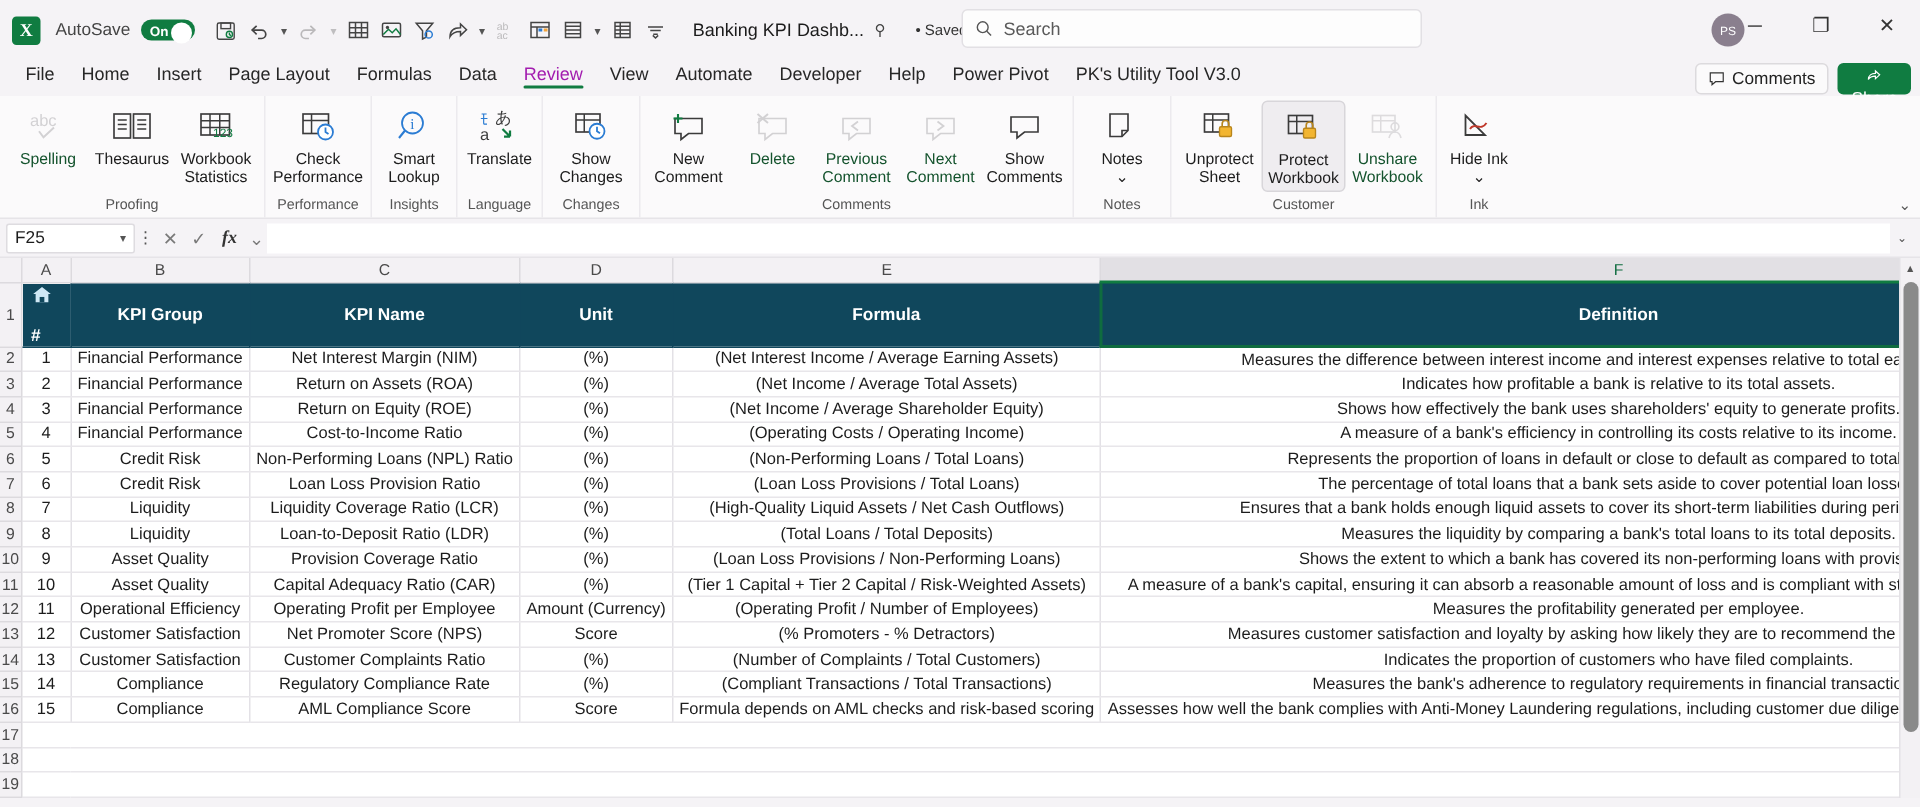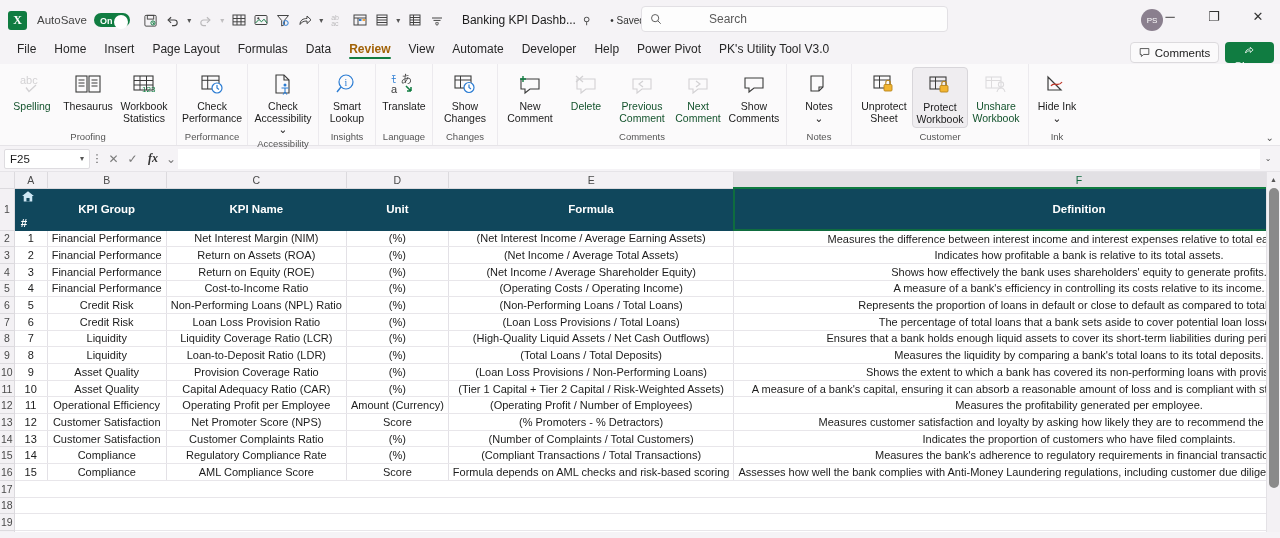--- a/index.html
+++ b/index.html
@@ -59,21 +59,21 @@
   }
   .pin-icon { margin-left: 7px; font-size: 10px; color: #444; }
   .saved-state { font-size: 10px; color: #333; margin-left: 20px; white-space: nowrap;}
   .searchbox {
     position: absolute; left: 641px; top: 6px;
     width: 307px; height: 26px;
     background: #fdfdfd; border: 1px solid #e2e0e4; border-radius: 4px;
     display: flex; align-items: center; padding: 0 8px;
   }
   .searchbox .sicon { font-size: 12px; color: #555; margin-right: 7px; }
-  .searchbox .sph { font-size: 12px; color: #5a5a5a; margin-left: 40px; }
+  .searchbox .sph { font-size: 12px; color: #5a5a5a; }
   .avatar {
     position: absolute; right: 117px; top: 9px;
     width: 22px; height: 22px; border-radius: 50%;
     background: #8a7f8e; color: #fff; font-size: 8px;
     display: flex; align-items: center; justify-content: center;
   }
   .wbtn {
     position: absolute; top: 0; width: 44px; height: 32px;
     display: flex; align-items: center; justify-content: center;
     color: #333; font-size: 13px;
@@ -82,21 +82,21 @@
 
   
   .tabbar {
     height: 24px; display: flex; align-items: flex-start;
     padding-left: 8px; background: #f5f3f6; position: relative;
   }
   .tab {
     font-size: 12px; color: #272727; padding: 2px 9px 4px 9px; white-space: nowrap;
     position: relative;
   }
-  .tab.active { color: #a16207; font-weight: 700; }
+  .tab.active { color: #a21caf; font-weight: 400; }
   .tab.active::after {
     content: ""; position: absolute; left: 9px; right: 9px; bottom: 1px;
     height: 2px; background: #107c41; border-radius: 1px;
   }
   .tabbar-right { position: absolute; right: 6px; bottom: 1px; display: flex; align-items: center; gap: 6px; }
   .comments-btn {
     display: flex; align-items: center; gap: 5px;
     font-size: 11.5px; color: #222; border: 1px solid #dcdadd; background: #fbfafb;
     border-radius: 4px; padding: 2px 8px; height: 21px;
   }
@@ -412,36 +412,20 @@
               <circle cx="20" cy="17" r="5" fill="#fff" stroke="#2b7cd3" stroke-width="1.2"></circle>
               <path d="M20 14v3l2 1.4" stroke="#2b7cd3" stroke-width="1.2" fill="none"></path>
             </svg>
         </div>
         <div class="lbl">Check Performance</div>
       </div>
     </div>
     <div class="gname">Performance</div>
   </div>
 
-  <div class="rgroup">
-    <div class="items">
-      <div class="ritem wide">
-        <div class="ico">
-          <svg width="30" height="28" viewBox="0 0 30 28">
-              <path d="M8 4h8l5 5v13H8z" fill="none" stroke="#3b3b3b" stroke-width="1.1"></path>
-              <path d="M16 4v5h5" fill="none" stroke="#3b3b3b" stroke-width="1.1"></path>
-              <circle cx="17" cy="14" r="1.5" fill="#2b7cd3"></circle>
-              <path d="M13.5 17h7M17 17v4M17 21l-2 2.5M17 21l2 2.5" stroke="#2b7cd3" stroke-width="1.1" fill="none"></path>
-            </svg>
-        </div>
-        <div class="lbl"><span>Check Accessibility</span> <span>⌄</span></div>
-      </div>
-    </div>
-    <div class="gname">Accessibility</div>
-  </div>
 
   <div class="rgroup">
     <div class="items">
       <div class="ritem narrow">
         <div class="ico">
           <svg width="30" height="28" viewBox="0 0 30 28">
               <circle cx="14" cy="11" r="7" fill="none" stroke="#2b7cd3" stroke-width="1.2"></circle>
               <path d="M9 16 5 21" stroke="#2b7cd3" stroke-width="1.4"></path>
               <text x="12.5" y="15" font-size="10" font-family="Liberation Serif, serif" fill="#2b7cd3">i</text>
             </svg>

